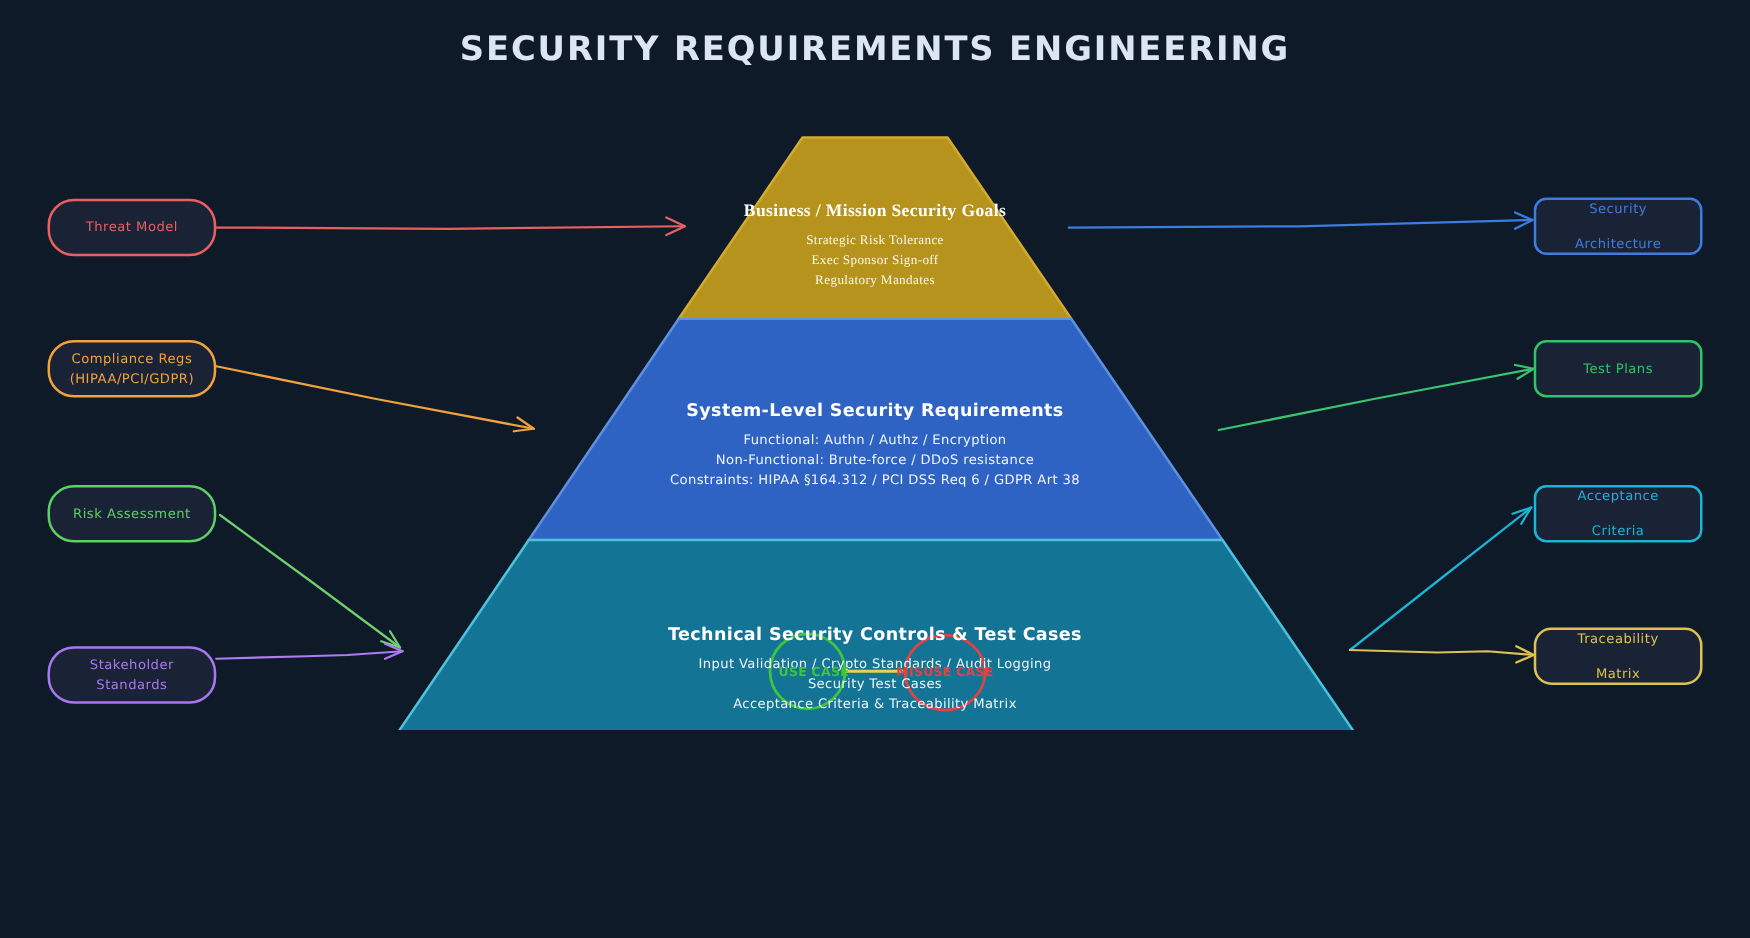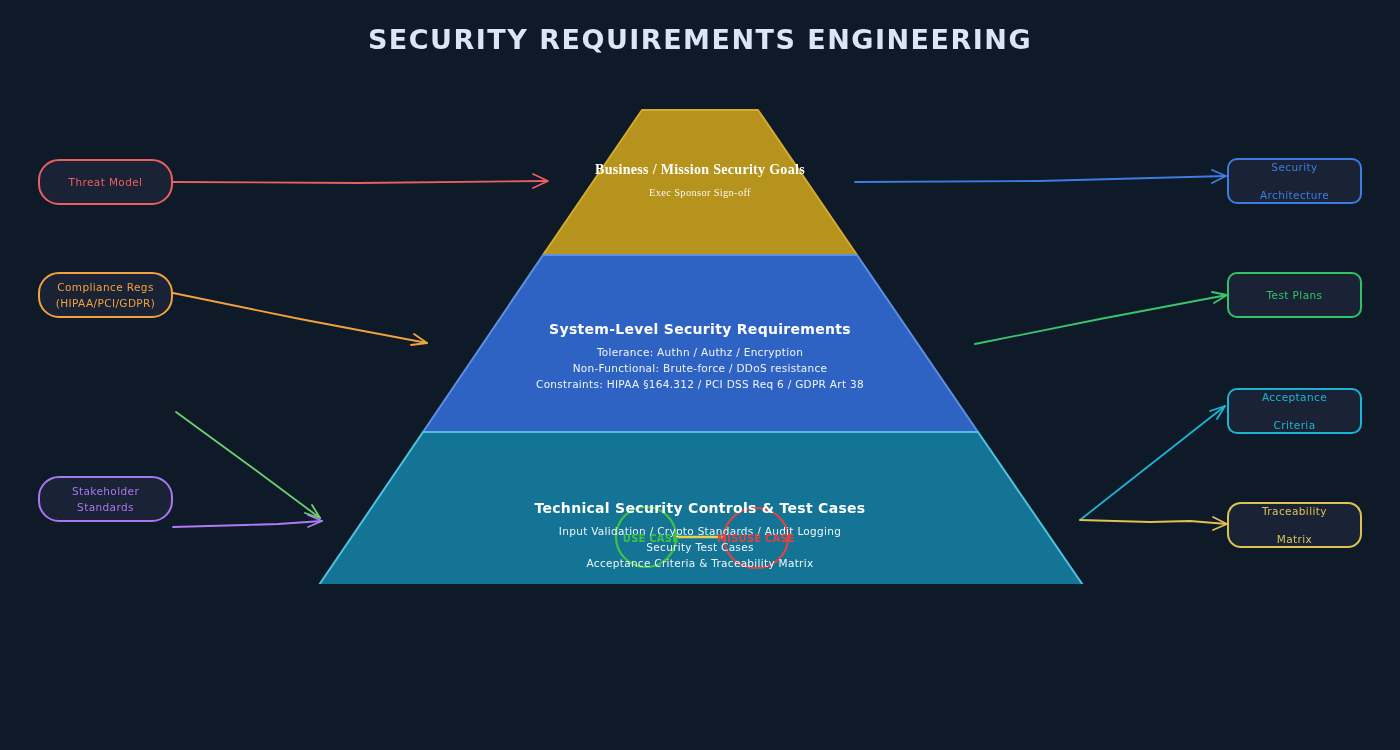--- a/index.html
+++ b/index.html
@@ -76,26 +76,28 @@
       <path d="M1213,517 L1227,524 L1213,530" style="stroke: rgb(221, 193, 82);"></path>
     </g>
 
     <ellipse cx="646" cy="537" rx="30" ry="30" fill="none" stroke-width="2.2" style="stroke: rgb(63, 196, 63);"></ellipse>
     <ellipse cx="756" cy="538" rx="32" ry="30" fill="none" stroke-width="2.2" style="stroke: rgb(224, 67, 67);"></ellipse>
     <path d="M676,537 L723,537" fill="none" stroke-width="2.5" style="stroke: rgb(230, 210, 78);"></path>
   </svg>
 
   <div class="tier-text tier1">
     <div class="tier-title">Business / Mission Security Goals</div>
+    <div class="tier-line">Strategic Risk Tolerance</div>
     <div class="tier-line">Exec Sponsor Sign-off</div>
+    <div class="tier-line">Regulatory Mandates</div>
   </div>
 
   <div class="tier-text tier2">
     <div class="tier-title">System-Level Security Requirements</div>
-    <div class="tier-line">Tolerance: Authn / Authz / Encryption</div>
+    <div class="tier-line">Functional: Authn / Authz / Encryption</div>
     <div class="tier-line">Non-Functional: Brute-force / DDoS resistance</div>
     <div class="tier-line">Constraints: HIPAA §164.312 / PCI DSS Req 6 / GDPR Art 38</div>
   </div>
 
   <div class="tier-text tier3">
     <div class="tier-title">Technical Security Controls &amp; Test Cases</div>
     <div class="tier-line">Input Validation / Crypto Standards / Audit Logging</div>
     <div class="tier-line">Security Test Cases</div>
     <div class="tier-line">Acceptance Criteria &amp; Traceability Matrix</div>
   </div>
@@ -104,21 +106,25 @@
   <span class="case-label" style="left: 756px; top: 538px; color: rgb(224, 67, 67);">MISUSE CASE</span>
 
   <div class="node left" style="top: 159px; border-color: rgb(234, 95, 95); color: rgb(234, 95, 95);">
     <div>Threat Model</div>
 
   </div>
   <div class="node left" style="top: 272px; border-color: rgb(242, 162, 61); color: rgb(242, 162, 61);">
     <div>Compliance Regs</div>
     <div>(HIPAA/PCI/GDPR)</div>
   </div>
-  <div class="node left" style="top: 476px; border-color: rgb(169, 118, 242); color: rgb(169, 118, 242);">
+  <div class="node left" style="top: 388px; border-color: rgb(94, 207, 99); color: rgb(94, 207, 99);">
+    <div>Risk Assessment</div>
+
+  </div>
+  <div class="node left" style="top: 517px; border-color: rgb(169, 118, 242); color: rgb(169, 118, 242);">
     <div>Stakeholder</div>
     <div>Standards</div>
   </div>
 
   <div class="node right" style="top: 158px; border-color: rgb(61, 124, 224); color: rgb(61, 124, 224);">
     <div>Security</div>
     <div>Architecture</div>
   </div>
   <div class="node right" style="top: 388px; border-color: rgb(28, 180, 212); color: rgb(28, 180, 212);">
     <div>Acceptance</div>

